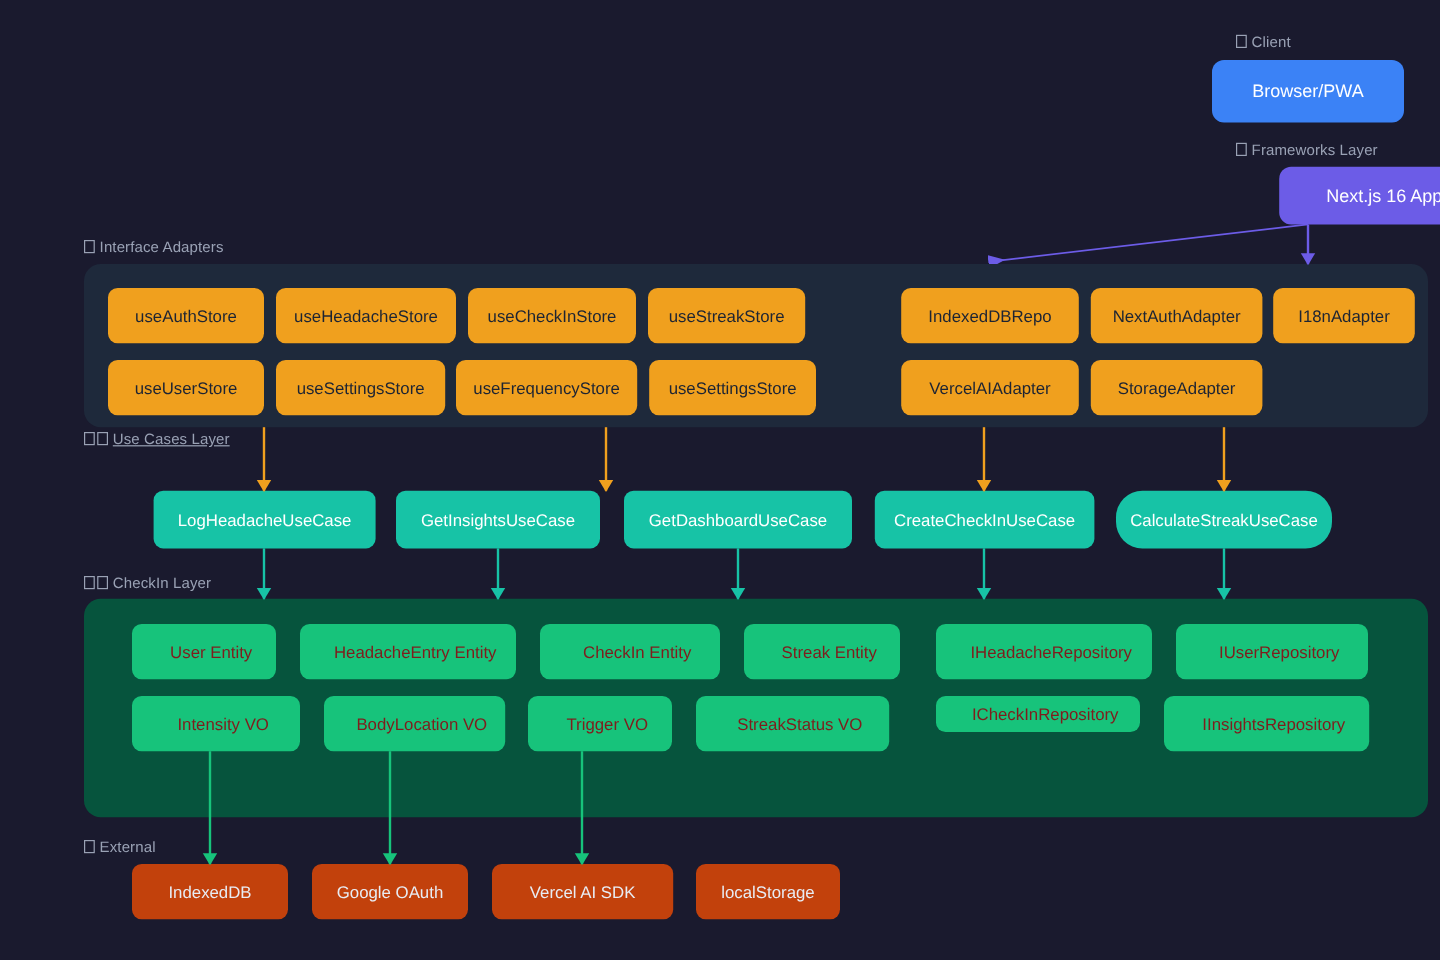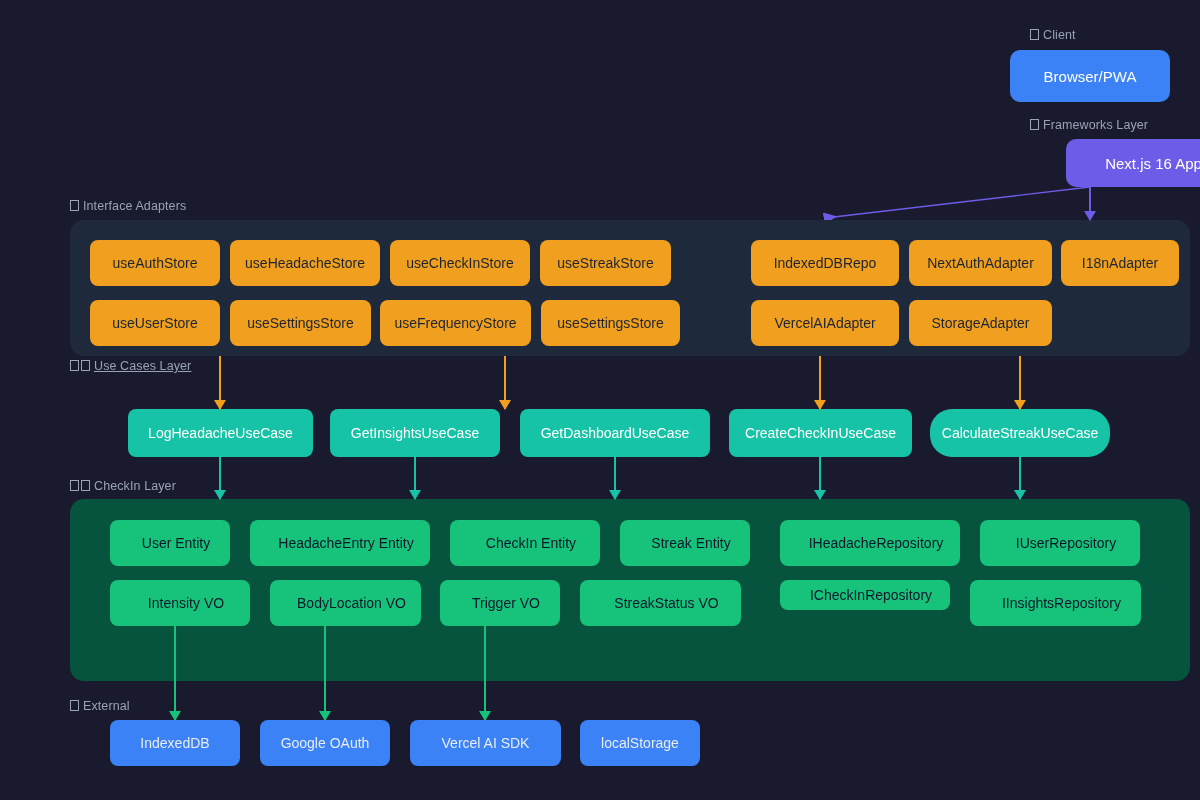--- a/index.html
+++ b/index.html
@@ -38,22 +38,22 @@
     font-size: 14px;
     white-space: nowrap;
     text-align: right;
     line-height: 1;
   }
 
   .node.client   { background: #3b82f6; color: #ffffff; border-radius: 10px; font-size: 15px; }
   .node.fw       { background: #6c5ce7; color: #ffffff; border-radius: 10px; font-size: 15px; }
   .node.adapter  { background: #f0a01e; color: #1d2433; font-weight: 400; }
   .node.usecase  { background: #17c3a6; color: #ffffff; }
-  .node.entity   { background: #17c37b; color: #0f172a; padding-left: 12px; }
-  .node.external { background: #3b82f6; color: #e8ecf3; }
+  .node.entity   { background: #17c37b; color: #7f1d1d; padding-left: 12px; }
+  .node.external { background: #c2410c; color: #e8ecf3; }
 
   
   .panel { position: absolute; border-radius: 14px; }
   .panel.adapters { background: #1e293b; }
   .panel.domain   { background: #06543d; }
 
   
   .arrow { position: absolute; }
   .arrow .shaft {
     position: absolute; left: 50%; top: 0;

